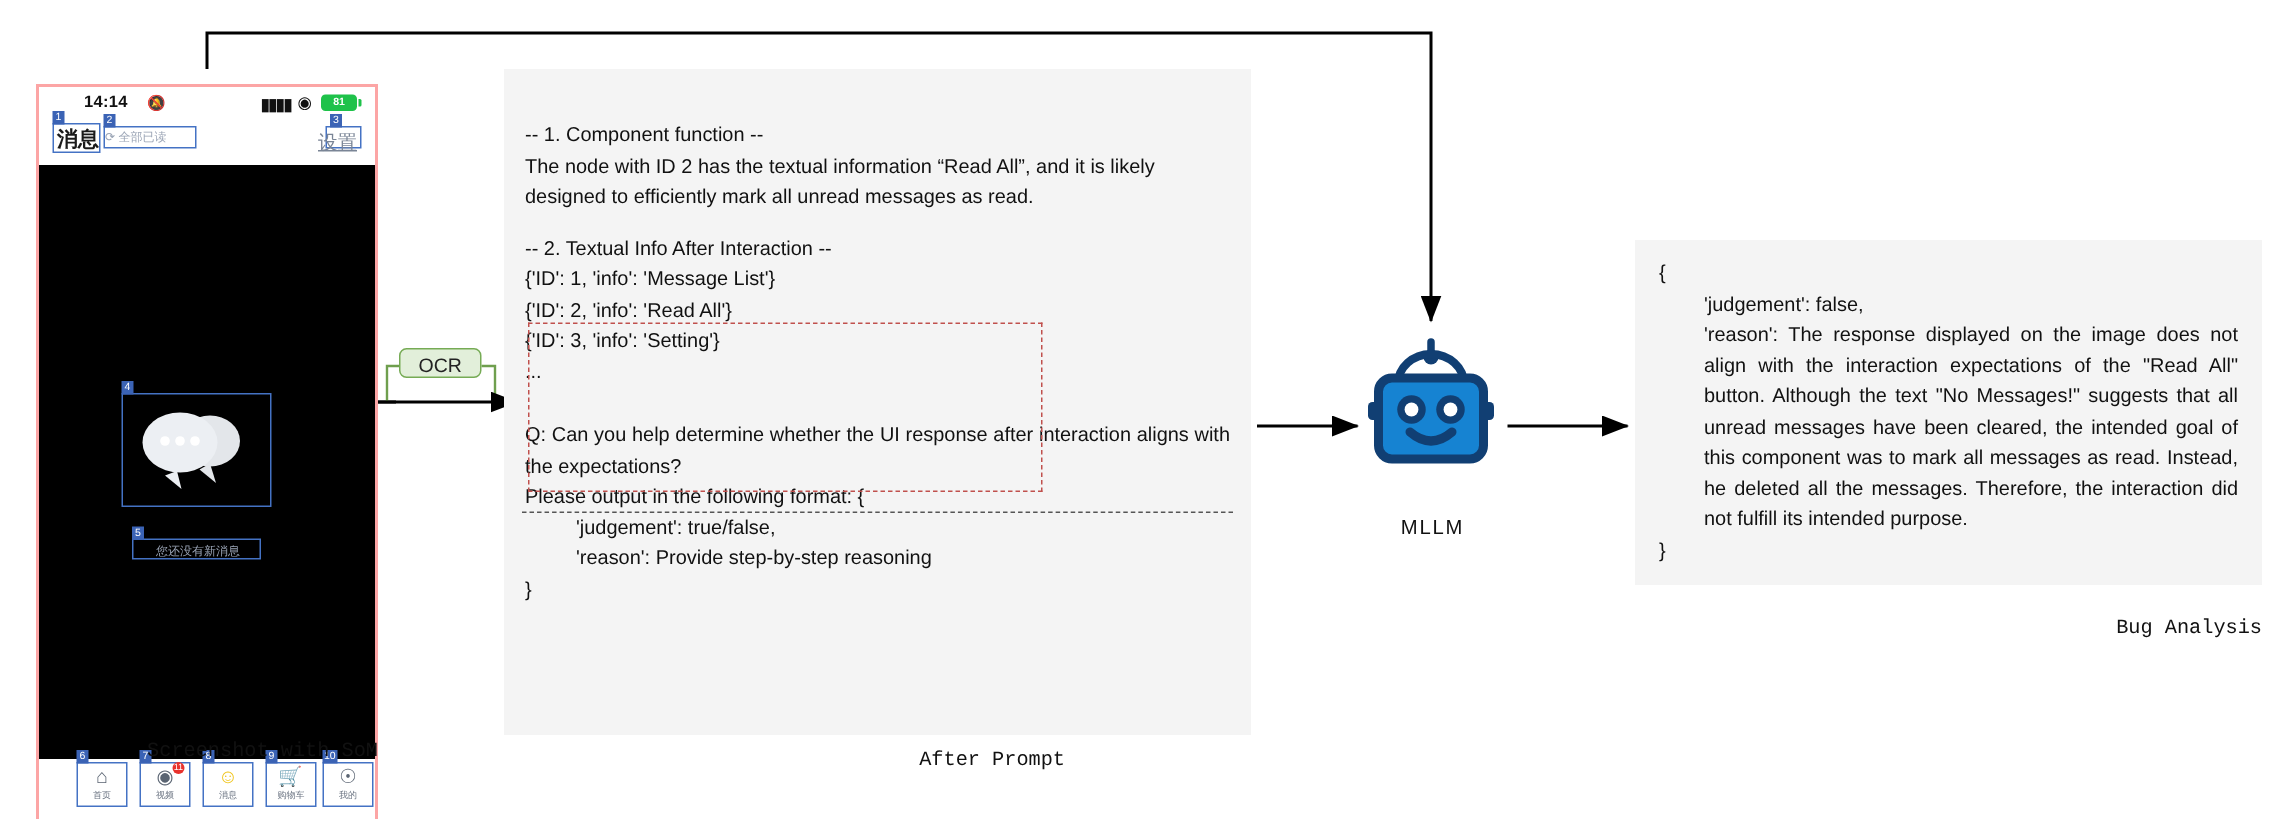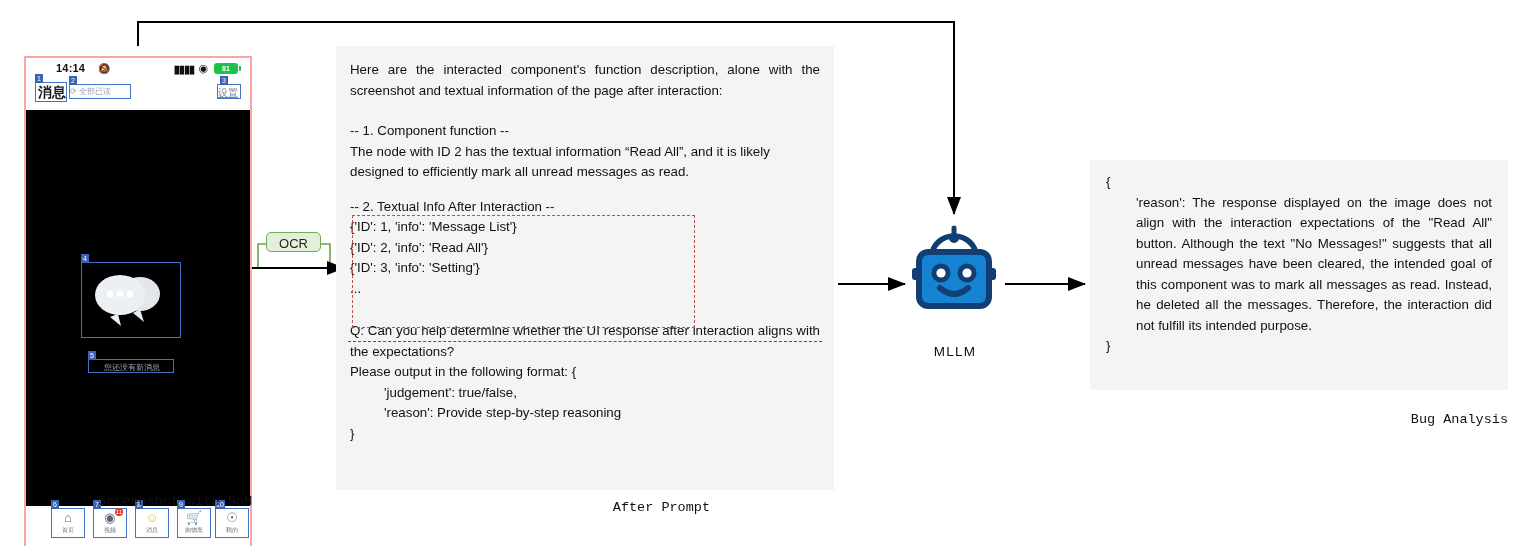--- a/index.html
+++ b/index.html
@@ -18,21 +18,21 @@
   #status-battery:after{content:"";position:absolute;right:-3px;top:3px;width:2px;height:5px;background:#1ec24a;border-radius:0 1px 1px 0;}
 
   
   .som-box{position:absolute;border:1px solid #4472c4;box-sizing:border-box;}
   .som-tag{position:absolute;background:#3b63b5;color:#fff;font-size:7px;line-height:9px;height:9px;min-width:8px;
       text-align:center;padding:0 1px;box-sizing:border-box;font-family:"Liberation Sans",sans-serif;}
 
   #phone-header{position:absolute;left:0;top:22px;width:100%;height:30px;}
   #msg-title{position:absolute;left:12px;top:4px;font-size:14px;font-weight:bold;color:#1a1a1a;}
   #read-all-chip{position:absolute;left:44px;top:6px;font-size:8px;color:#9aa4b5;white-space:nowrap;}
-  #setting-chip{position:absolute;right:12px;top:6px;font-size:10px;color:#7a8596;text-decoration:underline;}
+  #setting-chip{position:absolute;right:12px;top:6px;font-size:13px;color:#7a8596;text-decoration:underline;}
 
   #phone-body{position:absolute;left:0;top:52px;width:100%;bottom:40px;background:#000000;}
   #empty-bubble{position:absolute;left:62px;top:158px;width:78px;height:62px;}
   #empty-text{position:absolute;left:44px;top:252px;width:124px;text-align:center;font-size:8px;color:#9aa4b5;}
 
   #phone-tabbar{position:absolute;left:0;bottom:0;width:100%;height:40px;background:#ffffff;}
   .tab-item{position:absolute;top:4px;width:28px;text-align:center;}
   .tab-ico{display:block;height:15px;line-height:15px;font-size:13px;color:#5a6472;}
   .tab-lbl{display:block;font-size:6px;color:#6b7482;margin-top:1px;}
   .tab-badge{position:absolute;right:1px;top:-2px;background:#e8322d;color:#fff;font-size:6px;line-height:8px;height:8px;
@@ -174,21 +174,20 @@
   </div>
 </div>
 
 <div class="caption" style="left:24px;top:492px;width:228px;">
   <div>Screenshot with SoM</div>
 </div>
 
 <div class="abs" id="ocr-chip">OCR</div>
 
 <div class="abs" id="prompt-panel">
-  <div class="p-line justify">Here are the interacted component's function description, alone with the screenshot and textual information of the page after interaction:</div>
   <div class="p-line" style="height:20px;">&nbsp;</div>
   <div class="p-line">-- 1. Component function --</div>
   <div class="p-line">The node with ID 2 has the textual information “Read All”, and it is likely designed to efficiently mark all unread messages as read.</div>
   <div class="p-line" style="height:14px;">&nbsp;</div>
   <div class="p-line">-- 2. Textual Info After Interaction --</div>
   <div class="p-line">{'ID': 1, 'info': 'Message List'}</div>
   <div class="p-line">{'ID': 2, 'info': 'Read All'}</div>
   <div class="p-line">{'ID': 3, 'info': 'Setting'}</div>
   <div class="p-line"> ...</div>
   <div class="p-line" style="height:22px;">&nbsp;</div>
@@ -213,16 +212,17 @@
   <circle cx="33" cy="51" r="9.5" fill="#113f73"></circle>
   <circle cx="59" cy="51" r="9.5" fill="#113f73"></circle>
   <circle cx="33" cy="51" r="4.6" fill="#ffffff"></circle>
   <circle cx="59" cy="51" r="4.6" fill="#ffffff"></circle>
   <path d="M32 66 Q46 78 60 66" stroke="#113f73" stroke-width="6" fill="none" stroke-linecap="round"></path>
 </svg>
 <div class="abs" id="mllm-caption">MLLM</div>
 
 <div class="abs" id="bug-panel">
   <div class="b-line">{</div>
+  <div class="b-line b-indent">'judgement': false,</div>
   <div class="b-line b-indent justify">'reason': The response displayed on the image does not align with the interaction expectations of the "Read All" button. Although the text "No Messages!" suggests that all unread messages have been cleared, the intended goal of this component was to mark all messages as read. Instead, he deleted all the messages. Therefore, the interaction did not fulfill its intended purpose.</div>
   <div class="b-line">}</div>
 </div>
 <div class="caption" style="left:1090px;top:410px;width:418px;">Bug Analysis</div>
 
 </body></html>

